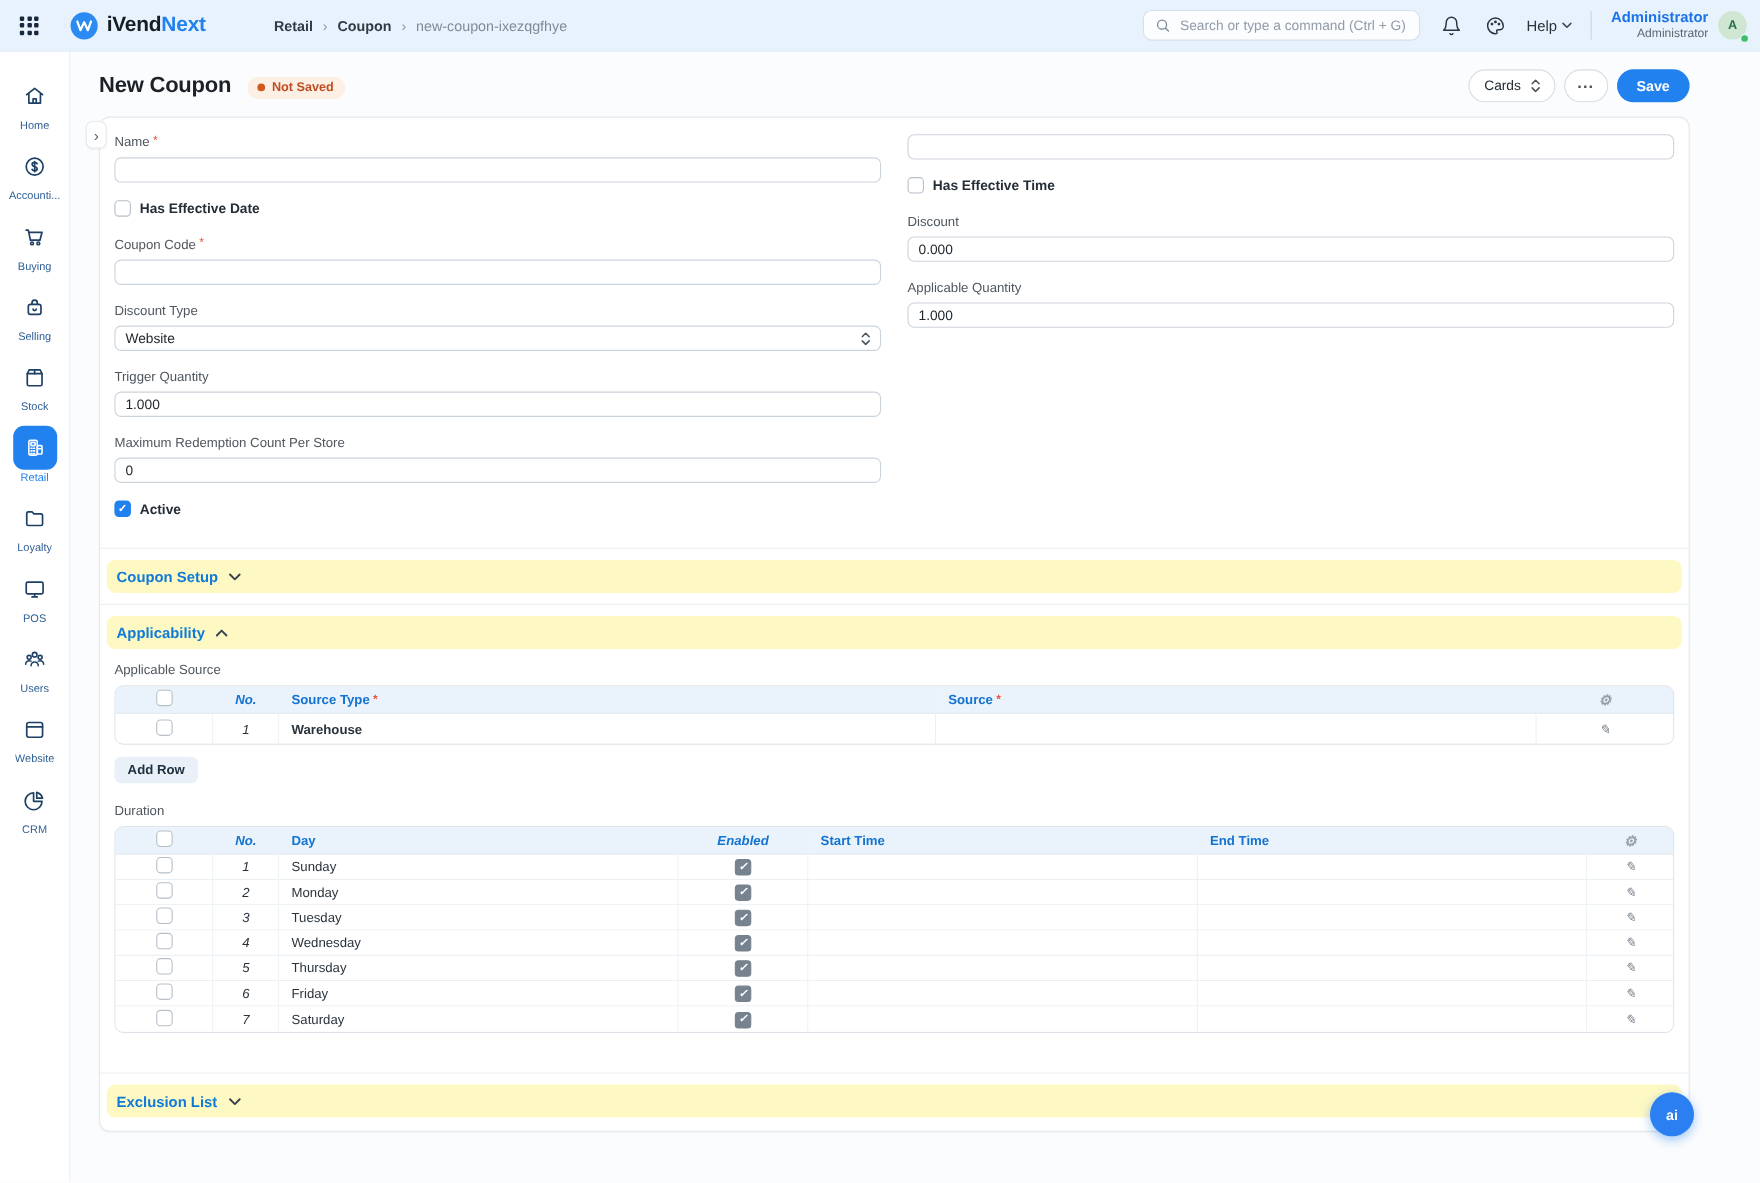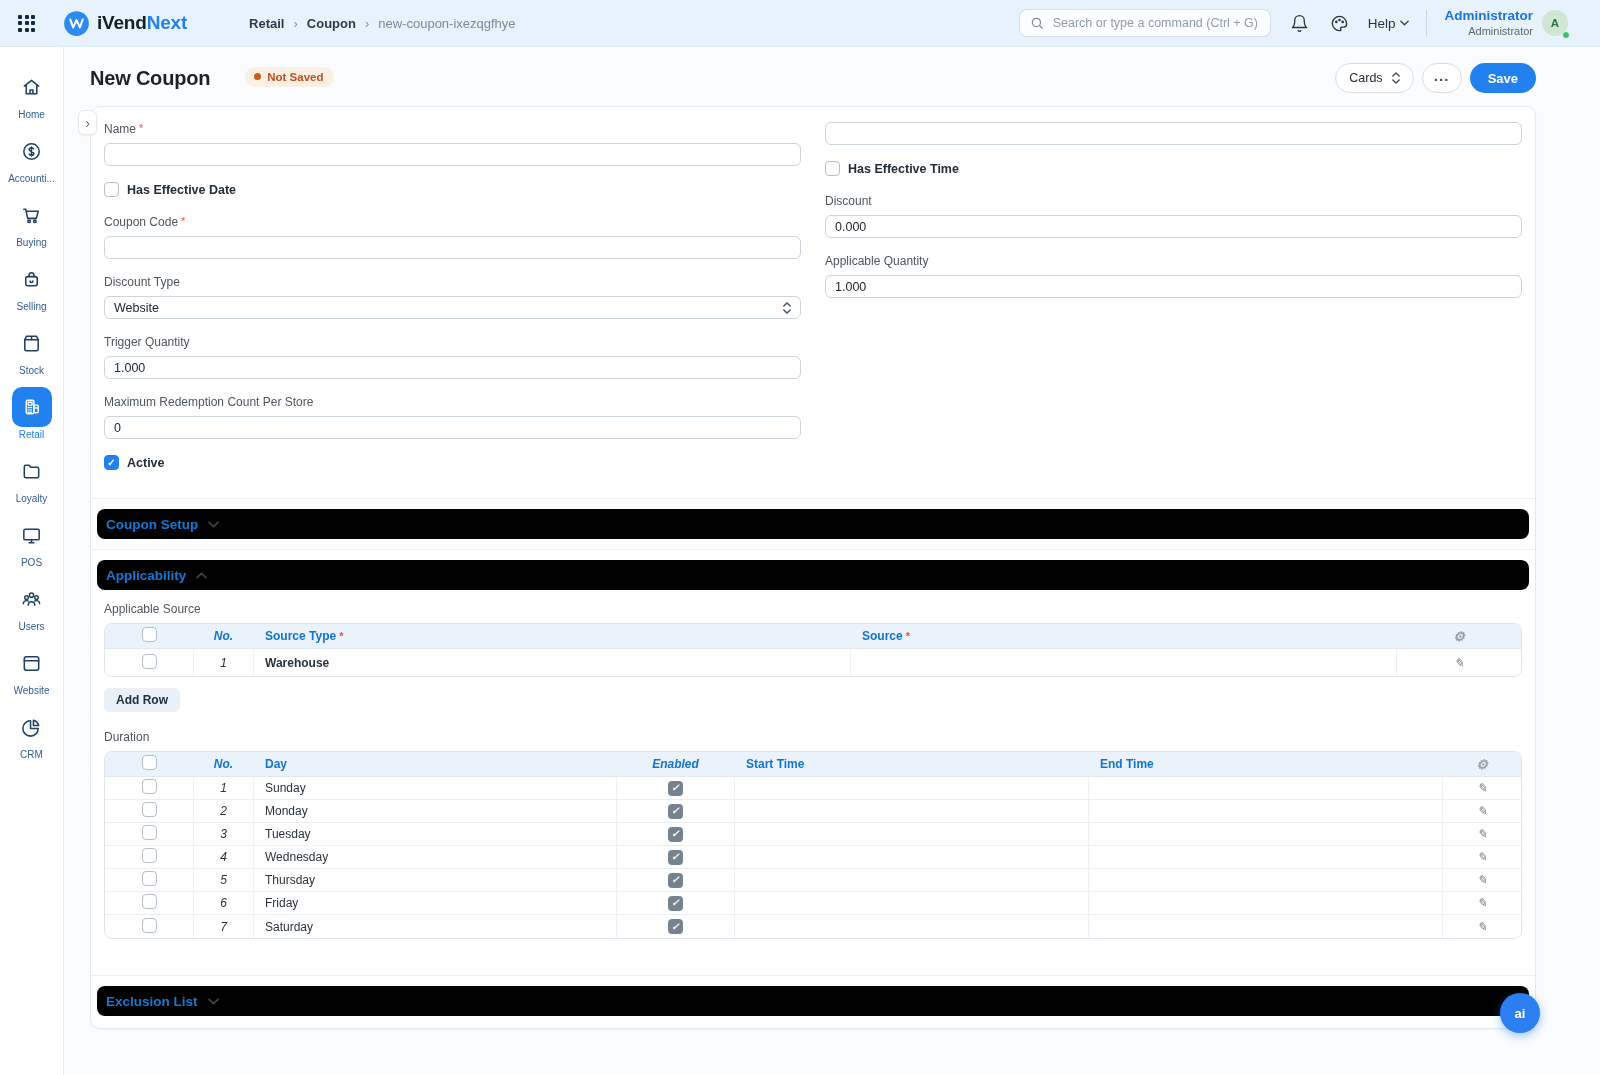--- a/index.html
+++ b/index.html
@@ -8,21 +8,21 @@
     width:1600px; height:1075px; overflow:hidden;
     font-family:"Liberation Sans", sans-serif;
     background:#fbfcfd; color:#20282f;
   }
   svg { display:block; }
 
   
   .navbar {
     height:47px; background:#e8f2fc; border-bottom:1px solid #dcebf8;
     display:flex; align-items:center; justify-content:space-between;
-    padding:0 32px 0 18px;
+    padding:0 12px 0 18px;
   }
   .nav-left { display:flex; align-items:center; }
   .apps-grid { display:grid; grid-template-columns:repeat(3,4px); grid-gap:2.5px; cursor:pointer; margin-right:28px; }
   .apps-grid span { width:4px; height:4px; background:#16283e; border-radius:1px; }
   .logo { display:flex; align-items:center; gap:7px; cursor:pointer; }
   .logo-text { font-size:19px; font-weight:800; letter-spacing:-0.2px; }
   .logo-ivend { color:#151e27; }
   .logo-next { color:#2181ee; }
   .breadcrumb { display:flex; align-items:center; gap:9px; margin-left:62px; font-size:13px; }
   .bc-item { color:#2f3a44; font-weight:600; cursor:pointer; }
@@ -54,21 +54,21 @@
   .side-item { display:flex; flex-direction:column; align-items:center; margin-bottom:11px; cursor:pointer; width:64px; }
   .side-icon { width:40px; height:40px; border-radius:10px; display:flex; align-items:center; justify-content:center; color:#1d4064; }
   .side-label { font-size:10px; color:#2f5f93; margin-top:2px; max-width:60px; white-space:nowrap; overflow:hidden; }
   .side-item.active .side-icon { background:#2181ee; color:#fff; }
   .side-item.active .side-label { color:#2181ee; }
 
   .main { flex:1; position:relative; background:#fbfcfd; }
 
   
   .page-head { display:flex; justify-content:space-between; align-items:center; padding:16px 64px 0 26px; }
-  .ph-left { display:flex; align-items:flex-start;gap:20px; }
+  .ph-left { display:flex; align-items:flex-end; }
   .page-title { font-size:20px; font-weight:800; color:#1c2127; margin:0; letter-spacing:-0.2px; }
   .badge { margin-left:15px; background:#fcefe3; color:#bf4e22; border-radius:11px; padding:4px 11px 4px 9px;
     font-size:11.5px; font-weight:600; display:inline-flex; align-items:center; gap:6px; }
   .badge-dot { width:7px; height:7px; border-radius:50%; background:#d0591f; }
   .ph-actions { display:flex; align-items:center; gap:8px; }
   .pill { height:30px; border-radius:16px; border:1px solid #d8dde2; background:#fff; padding:12px 13px;
     font-size:12.5px; color:#242c34; display:flex; align-items:center; gap:9px; cursor:pointer;
     font-family:inherit; font-weight:500; }
   .pill.more { width:40px; justify-content:center; font-weight:700; letter-spacing:1px; color:#49525a; padding:0 0 6px 0; font-size:15px; }
   .save-btn { height:30px; border:none; border-radius:16px; background:#2181ee; color:#fff; padding:0 18px;
@@ -94,21 +94,21 @@
   .cb-row { display:flex; align-items:center; gap:8px; margin:2px 0 18px; font-size:12.5px;
     color:#252e37; font-weight:600; cursor:pointer; }
   .cbox { width:15px; height:15px; border:1px solid #b6bfc8; border-radius:4px; background:#fff;
     display:inline-flex; align-items:center; justify-content:center; flex:none; cursor:pointer; }
   .cbox.checked { background:#2181ee; border-color:#2181ee; }
   .cbox.checked::after { content:"✓"; color:#fff; font-size:10px; font-weight:700; line-height:1; }
   .cbox.cb-gray { background:#76828d; border-color:#76828d; border-radius:3.5px; }
   .cbox.cb-gray::after { content:"✓"; color:#fff; font-size:10px; font-weight:700; line-height:1; }
 
   .sect-divider { height:1px; background:#edeff1; margin:10px 0; }
-  .band { height:30px; background:#000000; border-radius:8px; margin:0 6px; padding:0 9px;
+  .band { height:30px; background:#fef9c3; border-radius:8px; margin:0 6px; padding:0 9px;
     display:flex; align-items:center; gap:10px; cursor:pointer; }
   .band-title { font-size:13.5px; font-weight:700; color:#0f7ad8; }
   .band-chevron { color:#39434d; }
   .section-content { padding:10px 13px 0; }
   .sub-label { font-size:12px; color:#4e565e; margin:2px 0 7px; }
 
   .grid-table { width:100%; border-collapse:separate; border-spacing:0; border:1px solid #dee4e9;
     border-radius:8px; overflow:hidden; table-layout:fixed; }
   .grid-table th, .grid-table td { border-right:1px solid #e9f0f6; padding:0; }
   .grid-table th:last-child, .grid-table td:last-child { border-right:none; }

